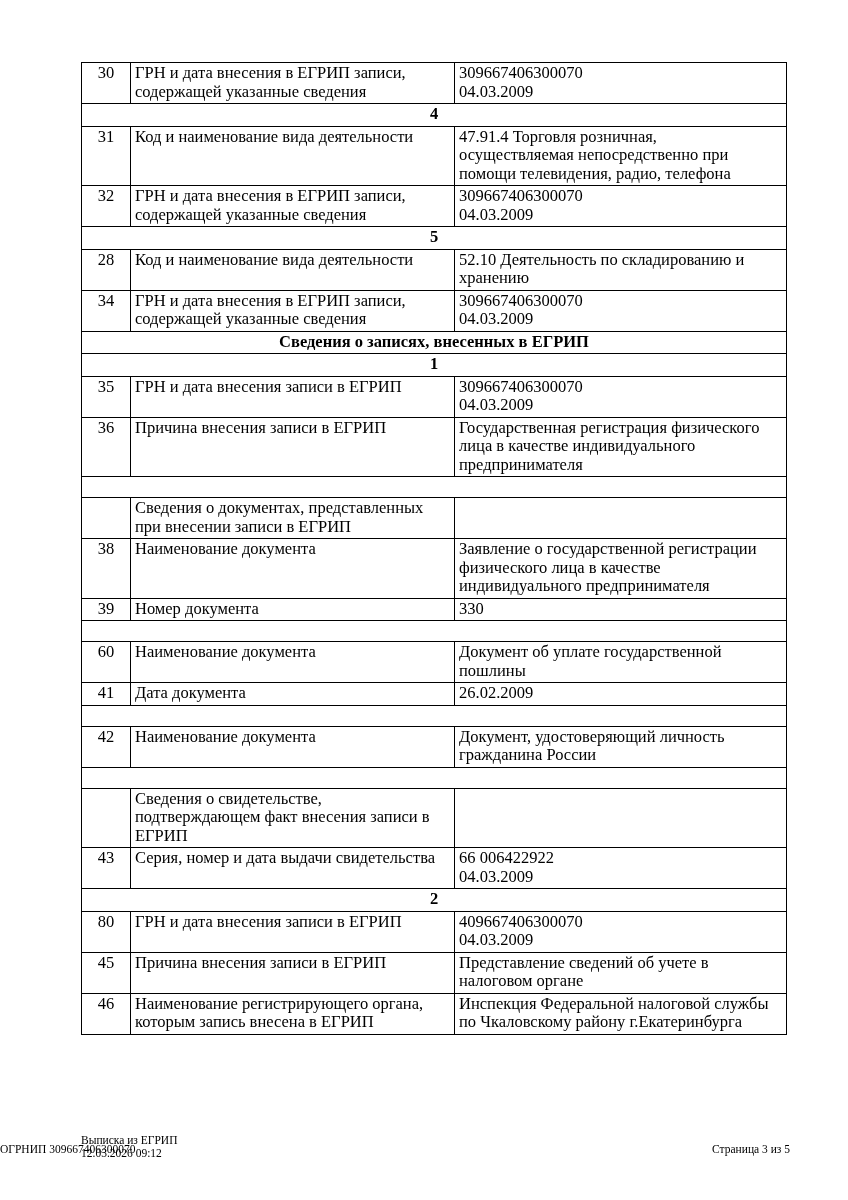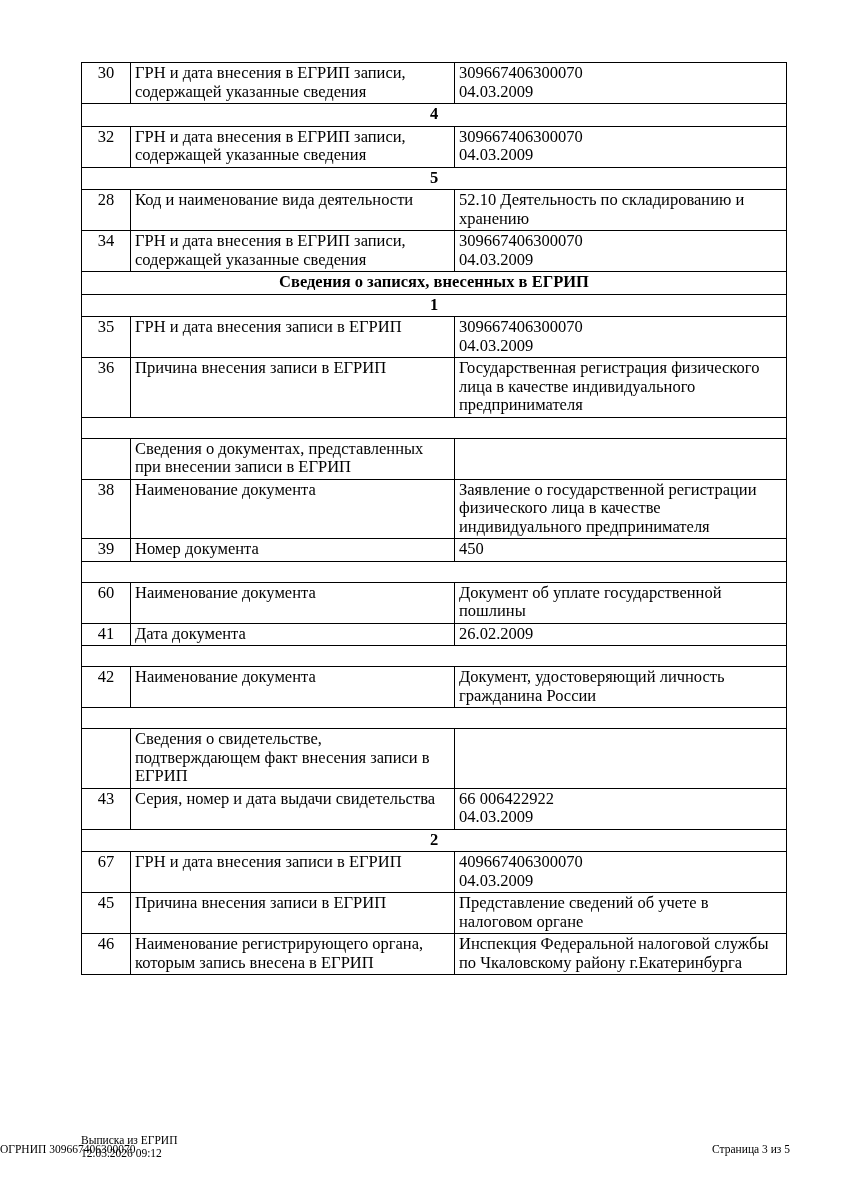--- a/index.html
+++ b/index.html
@@ -101,20 +101,27 @@
           <td class="td-num">30</td>
           <td class="td-label">ГРН и дата внесения в ЕГРИП записи,
 содержащей указанные сведения</td>
           <td class="td-value">309667406300070
 04.03.2009</td>
         </tr>
         <tr>
           <td colspan="3" class="td-section">4</td>
         </tr>
         <tr>
+          <td class="td-num">31</td>
+          <td class="td-label">Код и наименование вида деятельности</td>
+          <td class="td-value">47.91.4 Торговля розничная,
+осуществляемая непосредственно при
+помощи телевидения, радио, телефона</td>
+        </tr>
+        <tr>
           <td class="td-num">32</td>
           <td class="td-label">ГРН и дата внесения в ЕГРИП записи,
 содержащей указанные сведения</td>
           <td class="td-value">309667406300070
 04.03.2009</td>
         </tr>
         <tr>
           <td colspan="3" class="td-section">5</td>
         </tr>
         <tr>
@@ -161,21 +168,21 @@
         <tr>
           <td class="td-num">38</td>
           <td class="td-label">Наименование документа</td>
           <td class="td-value">Заявление о государственной регистрации
 физического лица в качестве
 индивидуального предпринимателя</td>
         </tr>
         <tr>
           <td class="td-num">39</td>
           <td class="td-label">Номер документа</td>
-          <td class="td-value">450</td>
+          <td class="td-value">330</td>
         </tr>
         <tr>
           <td colspan="3" class="td-spacer"></td>
         </tr>
         <tr>
           <td class="td-num">60</td>
           <td class="td-label">Наименование документа</td>
           <td class="td-value">Документ об уплате государственной
 пошлины</td>
         </tr>
@@ -206,21 +213,21 @@
         <tr>
           <td class="td-num">43</td>
           <td class="td-label">Серия, номер и дата выдачи свидетельства</td>
           <td class="td-value">66 006422922
 04.03.2009</td>
         </tr>
         <tr>
           <td colspan="3" class="td-section">2</td>
         </tr>
         <tr>
-          <td class="td-num">67</td>
+          <td class="td-num">80</td>
           <td class="td-label">ГРН и дата внесения записи в ЕГРИП</td>
           <td class="td-value">409667406300070
 04.03.2009</td>
         </tr>
         <tr>
           <td class="td-num">45</td>
           <td class="td-label">Причина внесения записи в ЕГРИП</td>
           <td class="td-value">Представление сведений об учете в
 налоговом органе</td>
         </tr>

